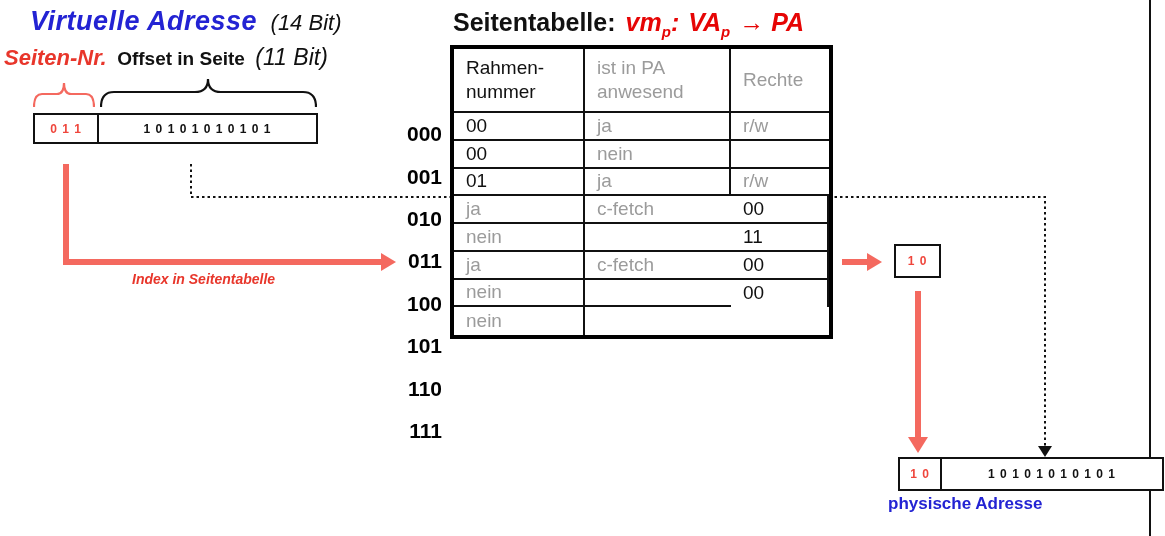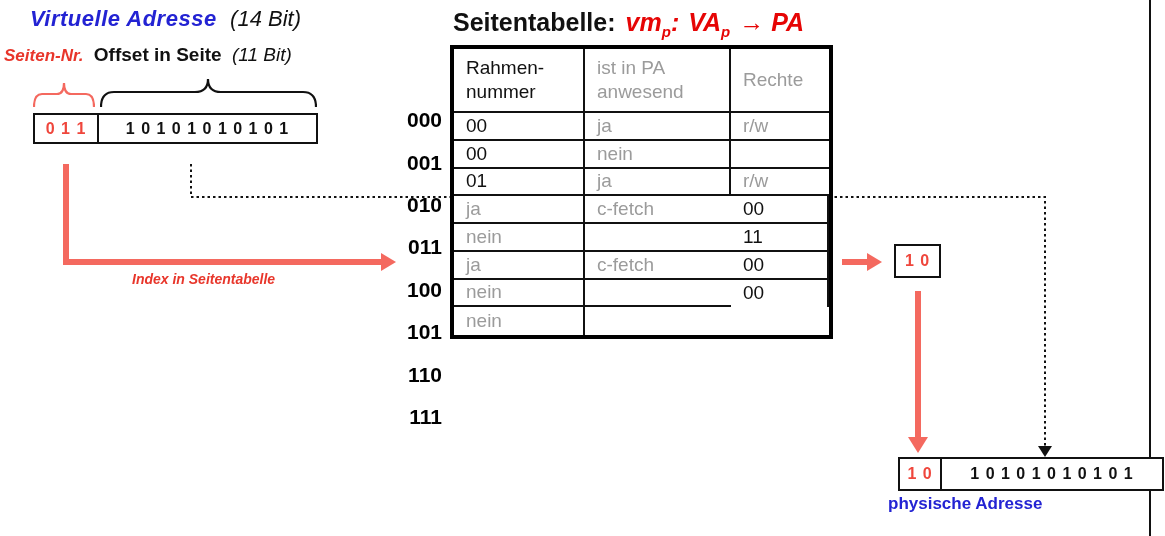--- a/index.html
+++ b/index.html
@@ -2,28 +2,28 @@
 <html><head>
 <meta charset="utf-8">
 <style>
   html,body{margin:0;padding:0;background:#fff;}
   #stage{
     position:relative;width:1165px;height:536px;background:#ffffff;
     font-family:"Liberation Sans", sans-serif;overflow:hidden;
   }
   .abs{position:absolute;}
   
-  .va-title{font-size:22px;font-weight:bold;font-style:italic;color:#2323d3;letter-spacing:.5px;}
+  .va-title{font-size:27px;font-weight:bold;font-style:italic;color:#2323d3;letter-spacing:.5px;}
   .va-title-suffix{font-size:22px;font-style:italic;color:#111;margin-left:9px;font-weight:normal;}
-  .seiten-label{font-size:17px;font-weight:bold;font-style:italic;color:#e8362b;}
+  .seiten-label{font-size:22px;font-weight:bold;font-style:italic;color:#e8362b;}
   .offset-label{font-size:19px;font-weight:bold;color:#111;margin-left:6px;}
-  .offset-suffix{font-size:19px;font-style:italic;color:#111;margin-left:6px;font-weight:normal;}
+  .offset-suffix{font-size:23px;font-style:italic;color:#111;margin-left:6px;font-weight:normal;}
   .bitbox{display:flex;background:#fff;border:2px solid #111;box-sizing:border-box;z-index:3;}
   .bitseg{display:flex;align-items:center;justify-content:center;
-    font-size:16px;font-weight:bold;letter-spacing:1px;white-space:nowrap;}
+    font-size:12px;font-weight:bold;letter-spacing:1px;white-space:nowrap;}
   .bits-red{color:#ef463c;}
   .bits-black{color:#111;}
   .seg-div{border-right:2px solid #111;}
   .index-label{font-size:14px;font-weight:bold;font-style:italic;color:#e8362b;}
   .pt-title{font-size:25px;font-weight:bold;color:#111;white-space:nowrap;}
   .pt-formula{color:#e60505;font-style:italic;margin-left:10px;}
   .pt-formula sub{font-size:15px;}
   .fsep{margin-right:9px;}
   .phys-label{font-size:17px;font-weight:bold;color:#2323d3;}
   
@@ -35,21 +35,21 @@
   }
   .ptable .cell{
     border-right:2px solid #111;border-bottom:2px solid #111;
     display:flex;align-items:center;padding-left:12px;
     font-size:19px;color:#111;box-sizing:border-box;background:#fff;
   }
   .ptable .cell.hdr{flex-direction:column;align-items:flex-start;justify-content:center;line-height:1.25;}
   .ptable .cell.gray{color:#9b9b9b;}
   .ptable .cell.c3{border-right:none;}
   .ptable .cell.r8{border-bottom:none;}
-  .rowlabels{left:378px;top:99px;width:64px;z-index:2;}
+  .rowlabels{left:378px;top:113px;width:64px;z-index:2;}
   .rowlabels div{height:42.4px;display:flex;align-items:center;justify-content:flex-end;
     font-size:21px;font-weight:bold;color:#000;}
   
   .salmon{background:#f4695f;}
   .arrowhead-right{width:0;height:0;border-top:9px solid transparent;border-bottom:9px solid transparent;
     border-left:15px solid #f4695f;}
   .arrowhead-down-red{width:0;height:0;border-left:10px solid transparent;border-right:10px solid transparent;
     border-top:16px solid #f4695f;}
   .vline-right{left:1149px;top:0;width:2px;height:536px;background:#111;z-index:0;}
   svg{display:block;}

